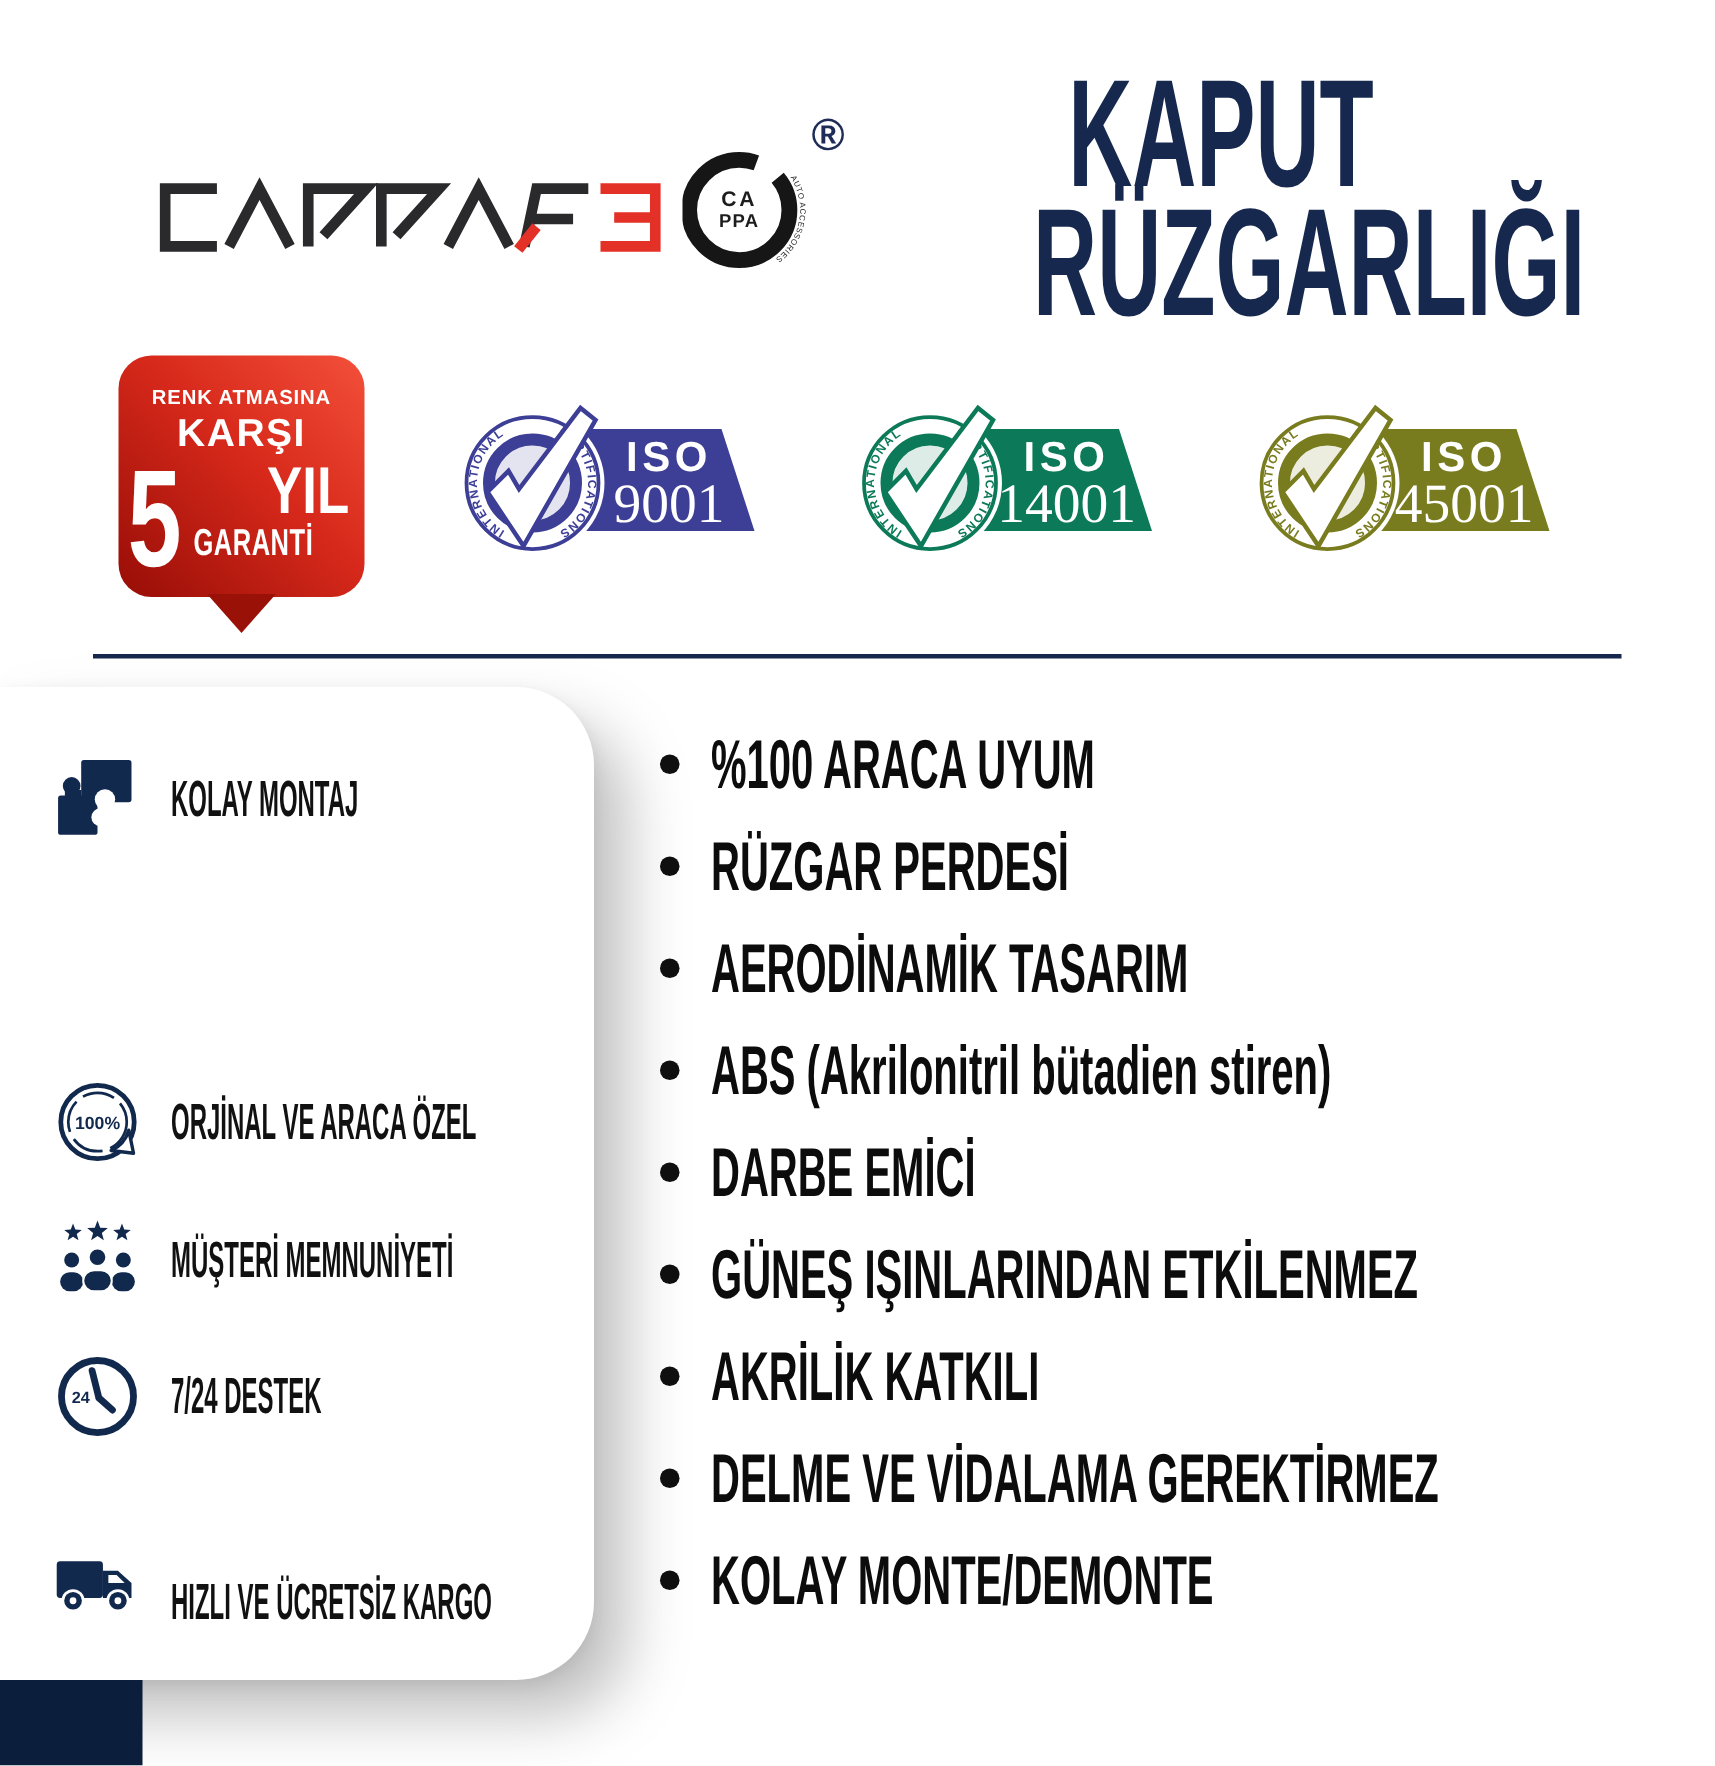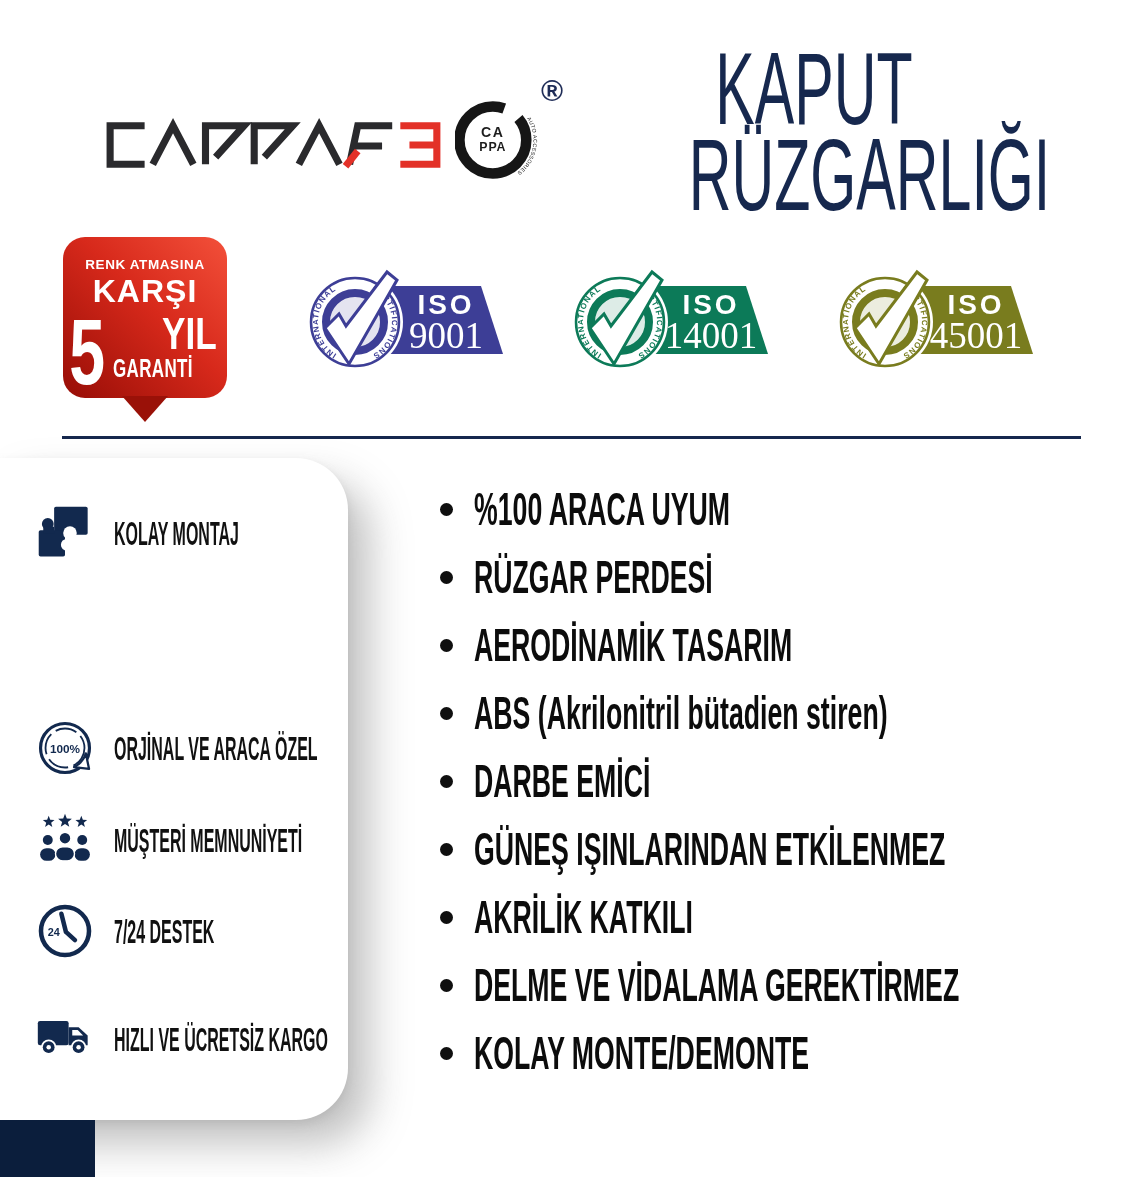--- a/index.html
+++ b/index.html
@@ -23,63 +23,63 @@
   
   .wordmark{position:absolute;left:102px;top:118px;width:345px;height:54px;}
   .emblem{position:absolute;left:455px;top:96px;width:88px;height:88px;}
   .registered{
     position:absolute;left:541px;top:74px;
     font-size:30px;font-weight:bold;color:#1e2c57;
   }
   .title{
     position:absolute;left:598px;top:46px;width:432px;
     text-align:center;color:var(--navy,#16284e);
-    font-weight:normal;font-size:102px;line-height:86px;letter-spacing:0px;
+    font-weight:bold;font-size:102px;line-height:86px;letter-spacing:0px;
   }
   .title .line{display:block;transform:scaleX(0.58);}
   
   .warranty-badge{
-    position:absolute;left:63px;top:237px;width:164px;height:161px;
+    position:absolute;left:79px;top:237px;width:164px;height:161px;
     border-radius:22px;
     background:linear-gradient(to bottom left, var(--red-bright,#f3503a) 0%, #d7291b 45%, var(--red-dark,#970d06) 100%);
     color:#fff;text-align:center;
   }
   .warranty-badge .tail{
     position:absolute;top:100%;left:50%;margin-left:-23px;margin-top:-2px;
     width:0;height:0;
     border-left:23px solid transparent;border-right:23px solid transparent;
     border-top:26px solid var(--red-tail,#9a1108);
   }
   .wb1{margin-top:20px;font-size:13.5px;font-weight:bold;letter-spacing:.6px;}
-  .wb2{margin-top:1px;font-size:32px;font-weight:bold;letter-spacing:1px;}
+  .wb2{margin-top:1px;font-size:26px;font-weight:bold;letter-spacing:1px;}
   .wb-row{display:flex;justify-content:center;align-items:flex-start;margin-top:4px;}
   .wb-num{
     display:inline-block;font-size:92px;line-height:76px;font-weight:bold;
     transform:scaleX(.7);transform-origin:60% 0;
   }
   .wb-col{margin-left:2px;text-align:right;}
   .wb-yil{display:inline-block;font-size:44px;line-height:40px;font-weight:bold;transform:scaleX(.8);transform-origin:0 50%;}
   .wb-garanti{display:block;font-size:25px;line-height:28px;font-weight:bold;transform:scaleX(.68);transform-origin:0 50%;letter-spacing:.5px;}
   
   .iso-row{position:absolute;left:0;top:266px;width:1143px;height:108px;}
   .iso-logo{position:absolute;top:0;width:205px;height:108px;}
   .iso-1{left:303px;} .iso-2{left:568px;} .iso-3{left:833px;}
   .iso-word{font-family:"Liberation Sans",sans-serif;font-weight:bold;font-size:28px;letter-spacing:3px;fill:#ffffff;text-anchor:middle;}
   .iso-num{font-family:"Liberation Serif",serif;font-size:37px;fill:#ffffff;text-anchor:middle;}
   .iso-arc{font-family:"Liberation Sans",sans-serif;font-weight:bold;font-size:8px;letter-spacing:1px;}
   
   .divider{position:absolute;left:62px;top:436px;width:1019px;height:3px;background:var(--navy,#16284e);}
   
   .feature-card{
-    position:absolute;left:0;top:458px;width:348px;height:662px;
+    position:absolute;left:0;top:458px;width:396px;height:662px;
     background:#fff;border-radius:0 52px 52px 0;
     box-shadow:22px 24px 40px rgba(125,125,125,.48), 0 4px 10px rgba(140,140,140,.22);
   }
   .feature{position:absolute;left:36px;right:0;height:58px;display:flex;align-items:center;}
-  .f1{top:46px;} .f2{top:158px;} .f3{top:261px;align-items:center;} .f4{top:353px;align-items:center;} .f5{top:444px;} .f6{top:552px;}
+  .f1{top:46px;} .f2{top:158px;} .f3{top:261px;align-items:center;} .f4{top:353px;align-items:center;} .f5{top:444px;} .f6{top:572px;align-items:flex-end;}
   .f-icon{width:58px;height:58px;flex:none;}
   .f-label{
     display:inline-block;margin-left:20px;white-space:nowrap;
     font-size:34px;font-weight:bold;color:var(--text-black,#111);
     transform:scaleX(.47);transform-origin:0 50%;
   }
   .icon-txt{font-family:"Liberation Sans",sans-serif;font-weight:bold;fill:var(--icon-navy,#12294e);}
   
   .bullets{position:absolute;left:440px;top:475px;list-style:none;}
   .bullets li{height:68px;display:flex;align-items:center;}

